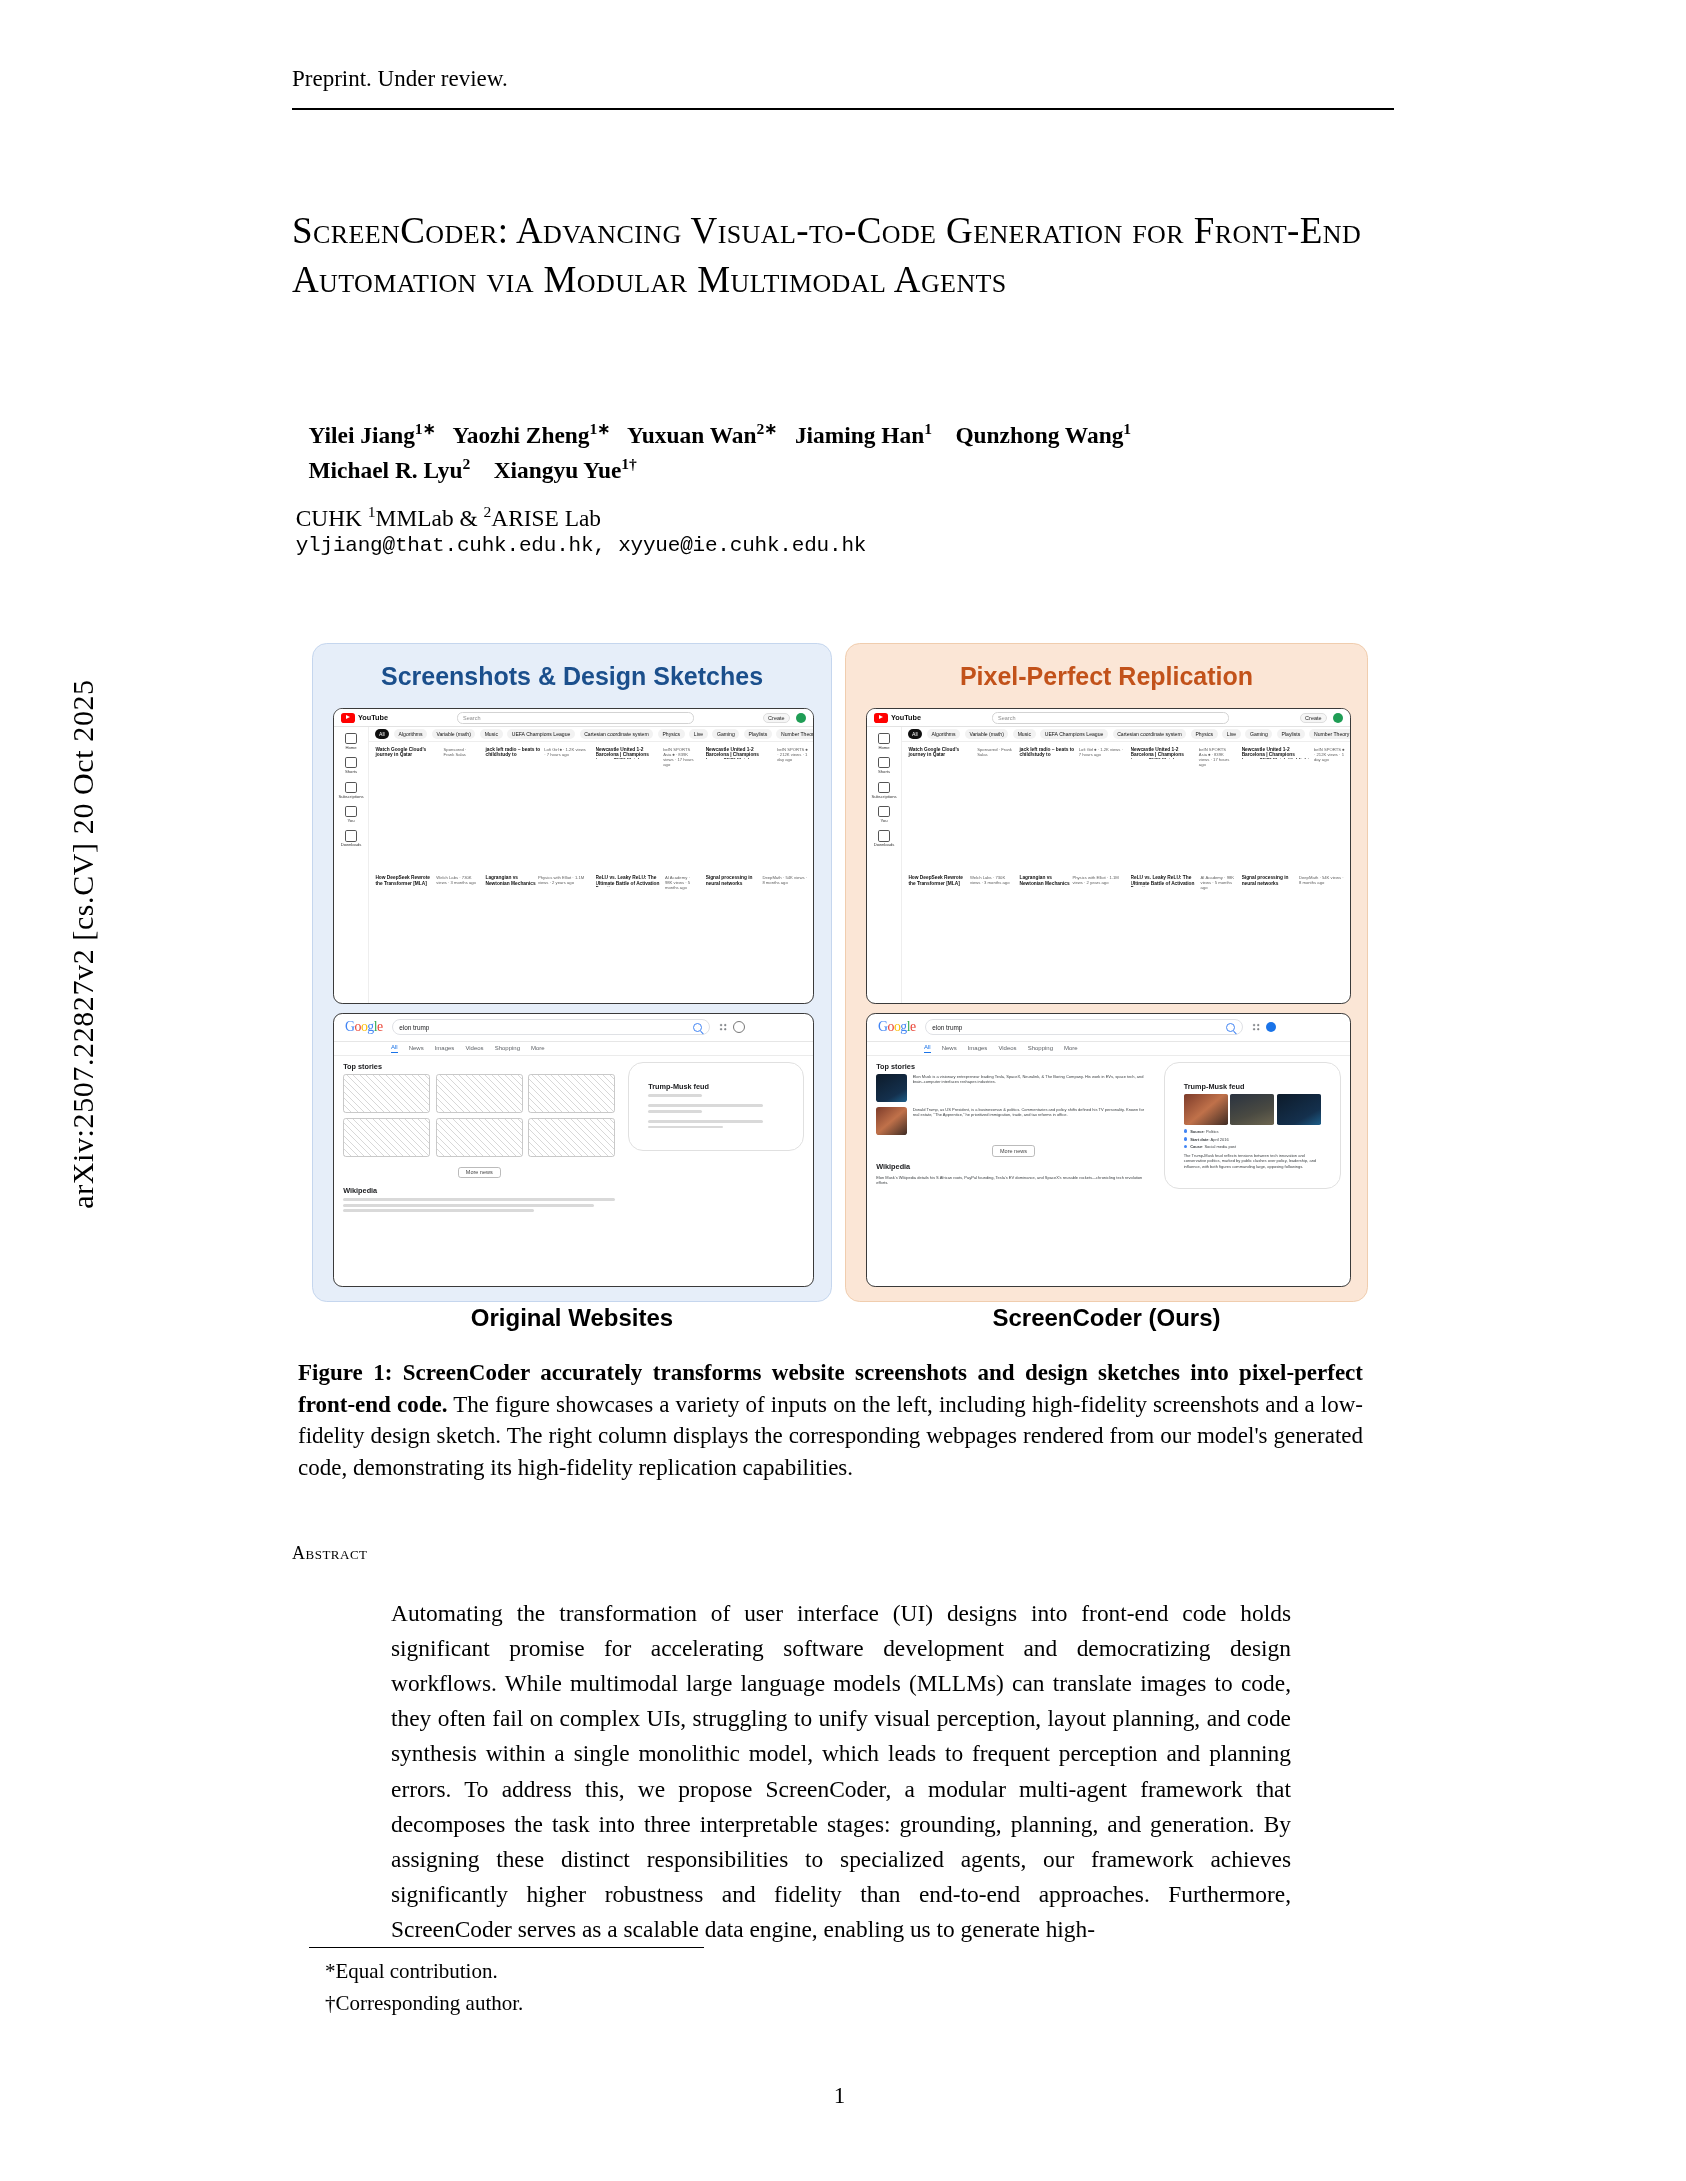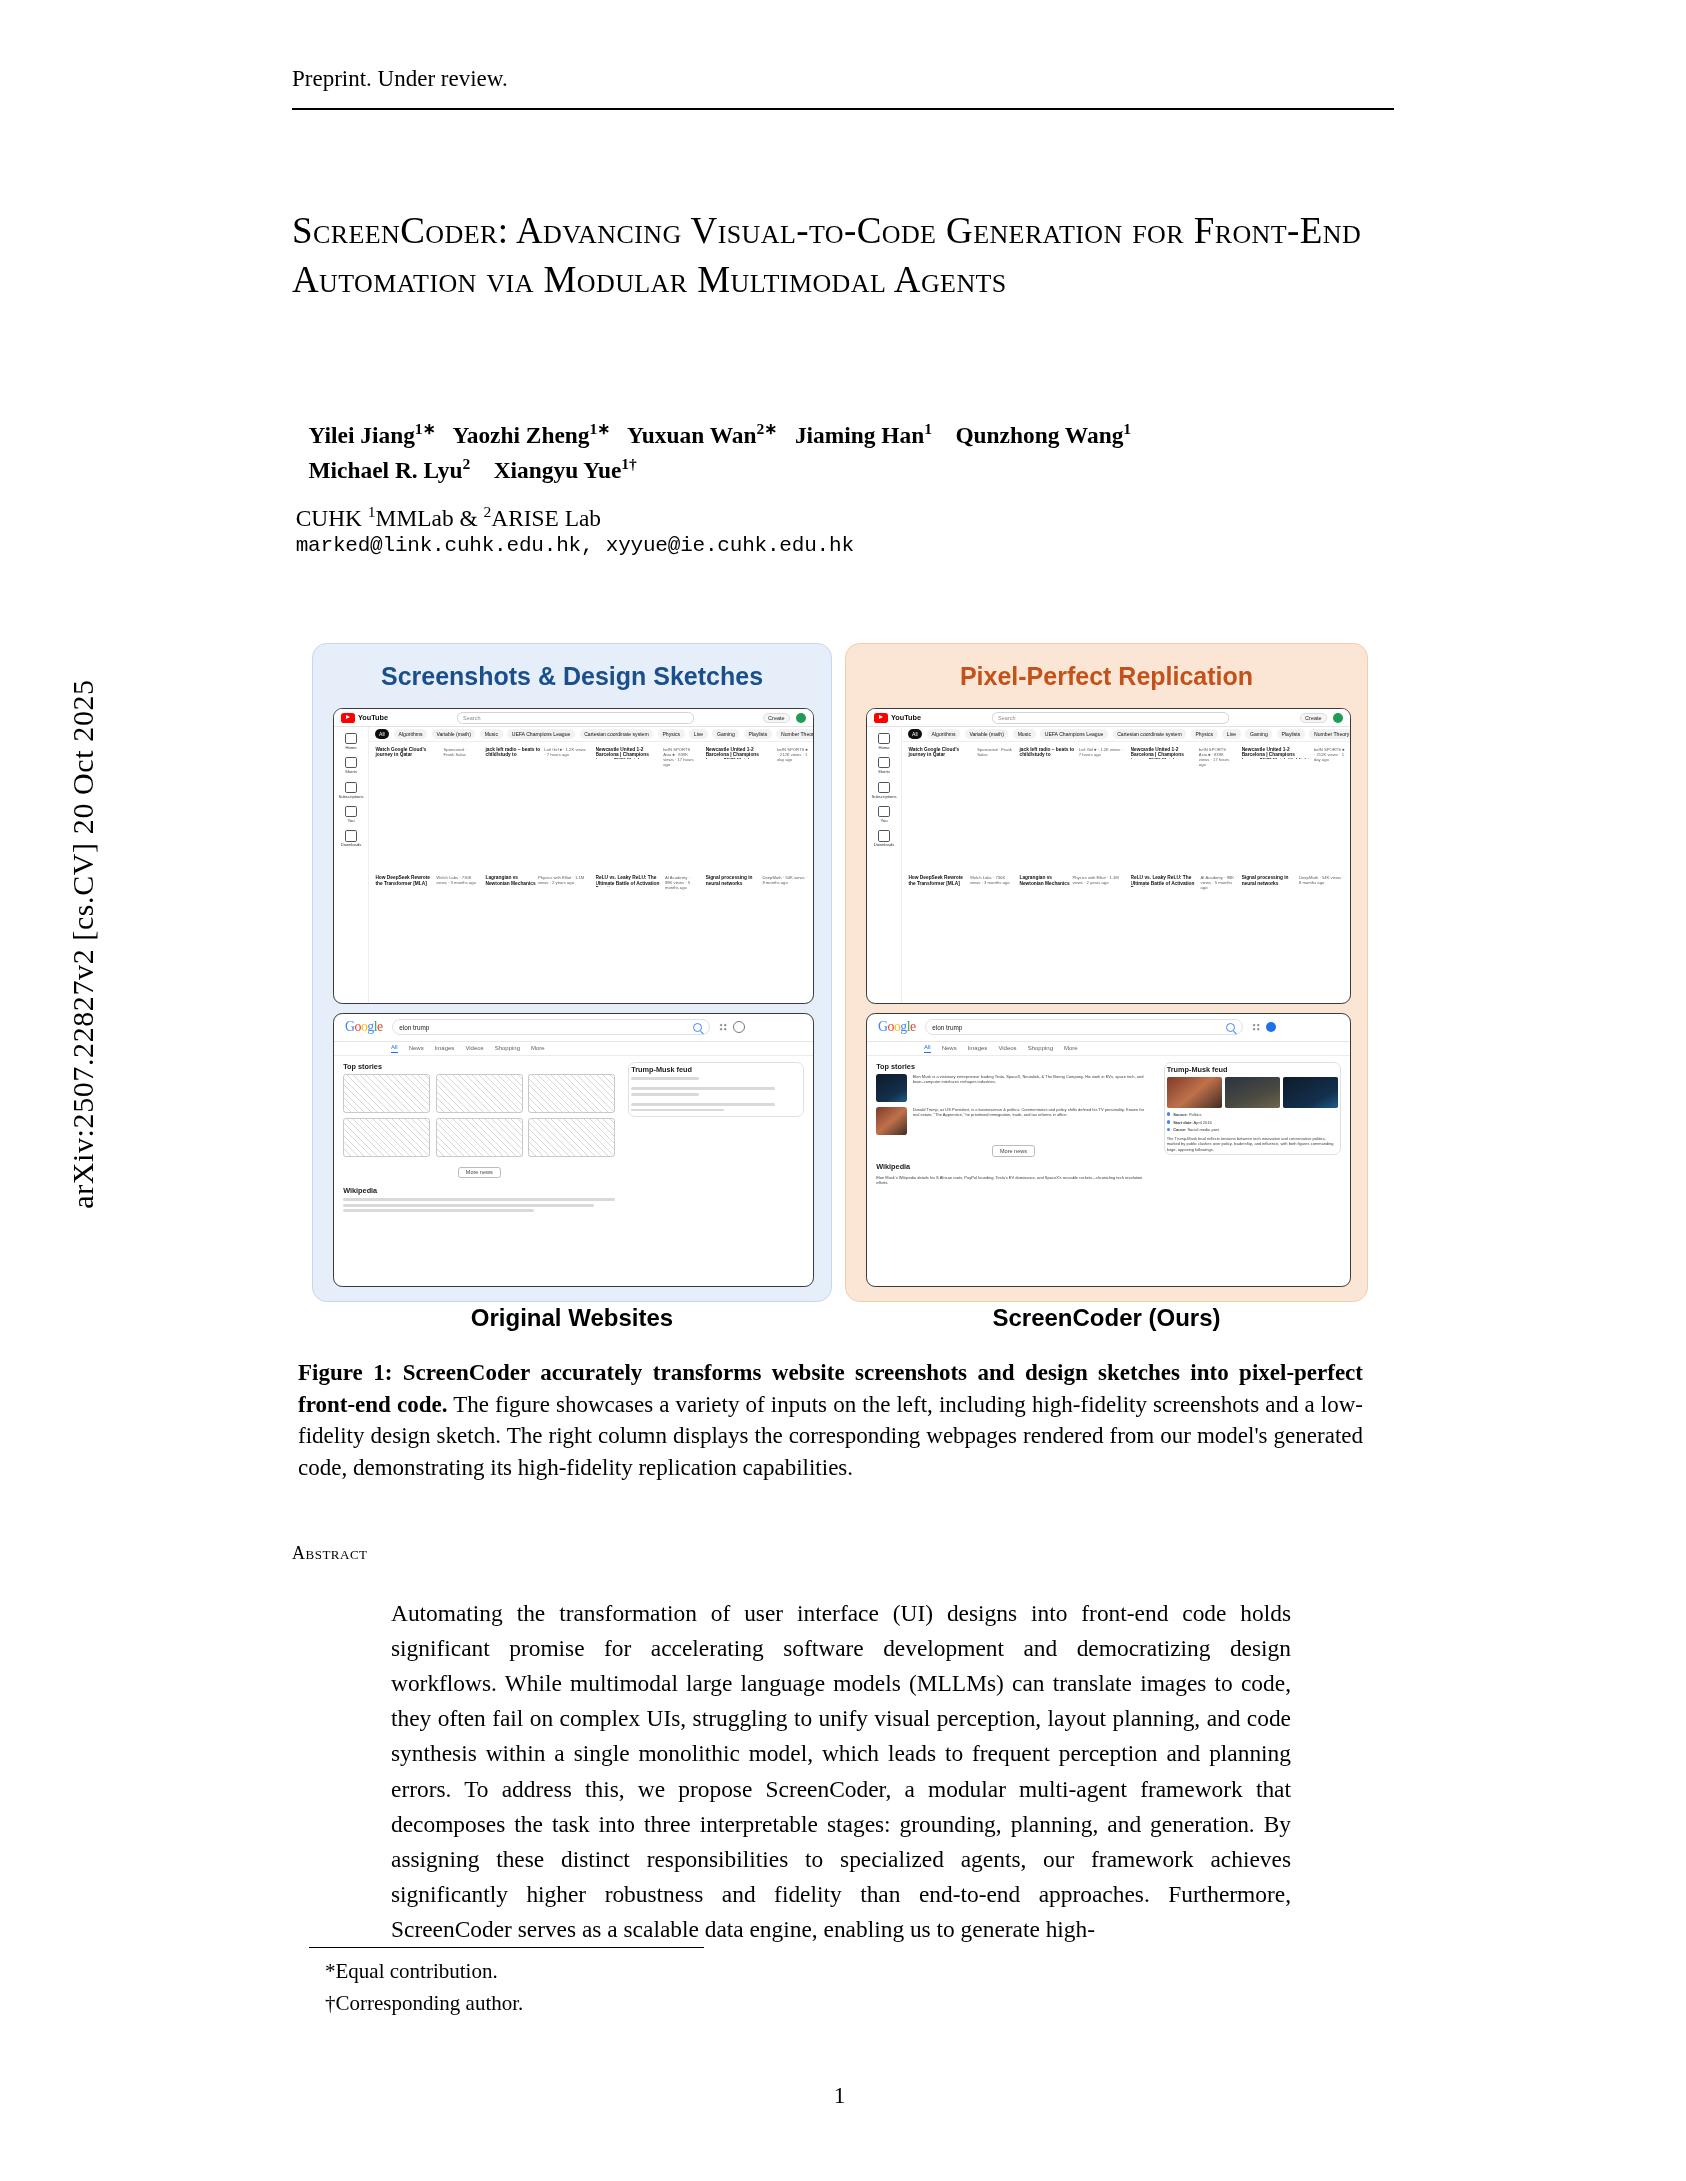--- a/index.html
+++ b/index.html
@@ -342,21 +342,21 @@
     background-image: repeating-linear-gradient(45deg,#d8d8d8 0 0.9px, transparent 0.9px 4.6px);
   }
   .sk-line { height: 2.8px; background: #d9d9d9; border-radius: 1.8px; margin: 2.8px 0; }
   .sk-btn {
     border: 0.9px solid #bbb; border-radius: 2.8px; font-size: 5.5px; color: #444;
     padding: 1.8px 7.3px; display: inline-block; margin: 3.7px auto;
   }
   .news-row { display: flex; gap: 5.5px; margin-bottom: 5.5px; }
   .news-img { width: 31px; height: 27.5px; border-radius: 2.8px; flex: none; }
   .news-tx { font-size: 4px; color: #3c4043; line-height: 1.25; }
-  .kp-box { border: 0.9px solid #e0e0e0; border-radius: 7px; padding: 2px; }
+  .kp-box { border: 0.9px solid #e0e0e0; border-radius: 15px; padding: 19px; }
   .kp-imgs { display: flex; gap: 2.8px; margin-bottom: 3.7px; }
   .kp-imgs div { flex: 1; height: 31px; border-radius: 1.8px; }
   .kp-line { font-size: 4px; color: #3c4043; line-height: 1.3; }
   .kp-meta { font-size: 4px; color: #3c4043; margin-top: 2.8px; }
   .dot-s { display:inline-block; width:3.7px; height:3.7px; border-radius:50%; background:#4285f4; margin-right:2.8px; }
 </style>
 </head>
 <body>
 
 <div class="arxiv-stamp">arXiv:2507.22827v2  [cs.CV]  20 Oct 2025</div>
@@ -372,21 +372,21 @@
     <div>
       Yilei Jiang<sup>1</sup><sup>∗</sup>&nbsp;&nbsp; Yaozhi Zheng<sup>1</sup><sup>∗</sup>&nbsp;&nbsp; Yuxuan Wan<sup>2</sup><sup>∗</sup>&nbsp;&nbsp; Jiaming Han<sup>1</sup>&nbsp;&nbsp;&nbsp; Qunzhong Wang<sup>1</sup>
     </div>
     <div>
       Michael R. Lyu<sup>2</sup>&nbsp;&nbsp;&nbsp; Xiangyu Yue<sup>1</sup><sup>†</sup>
     </div>
   </div>
   <div class="affil">
     CUHK <sup>1</sup>MMLab &amp; <sup>2</sup>ARISE Lab
   </div>
-  <div class="emails">marked@link.cuhk.edu.hk, xyyue@ie.cuhk.edu.hk</div>
+  <div class="emails">yljiang@that.cuhk.edu.hk, xyyue@ie.cuhk.edu.hk</div>
 
   <div class="figure-wrap">
 
     <div class="fig-panel fig-left">
       <div class="panel-head blue">Screenshots &amp; Design Sketches</div>
 
       <div class="shot top">
         <div class="mini">
           <div class="yt-top">
             <div class="yt-logo">

